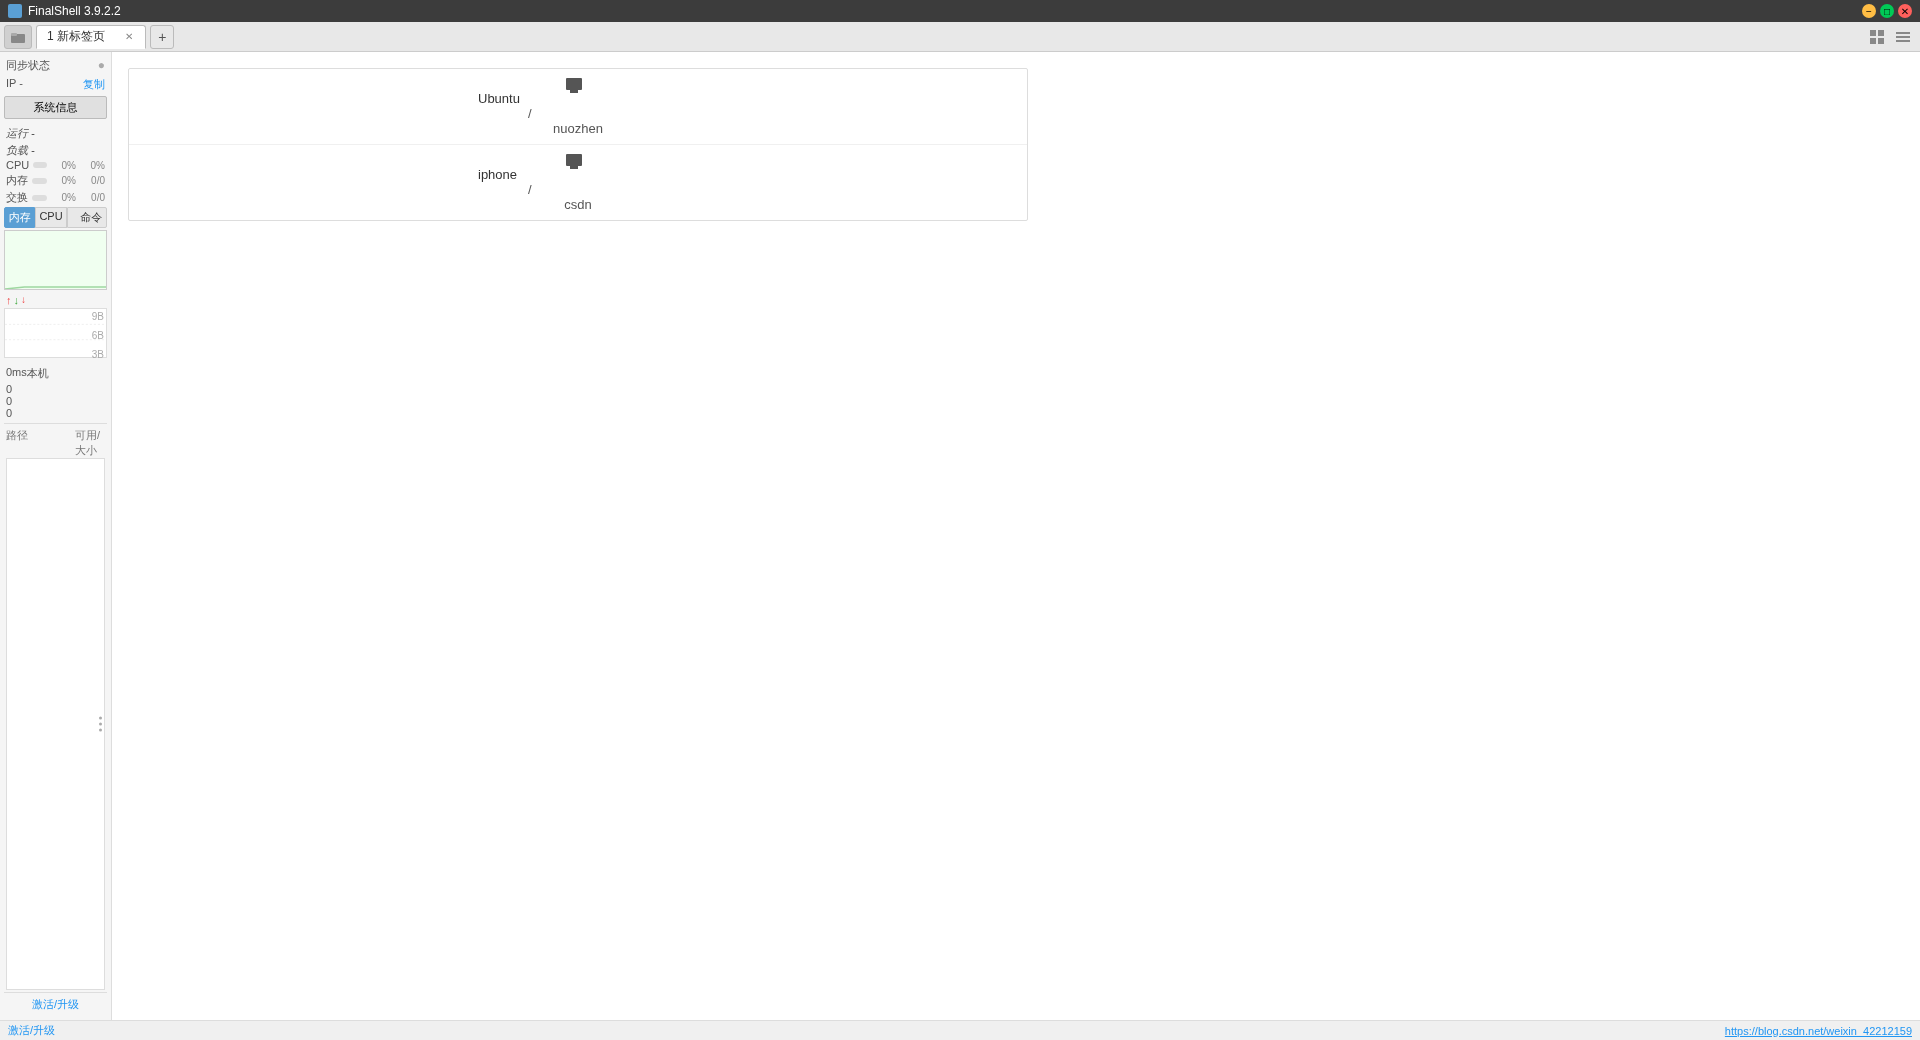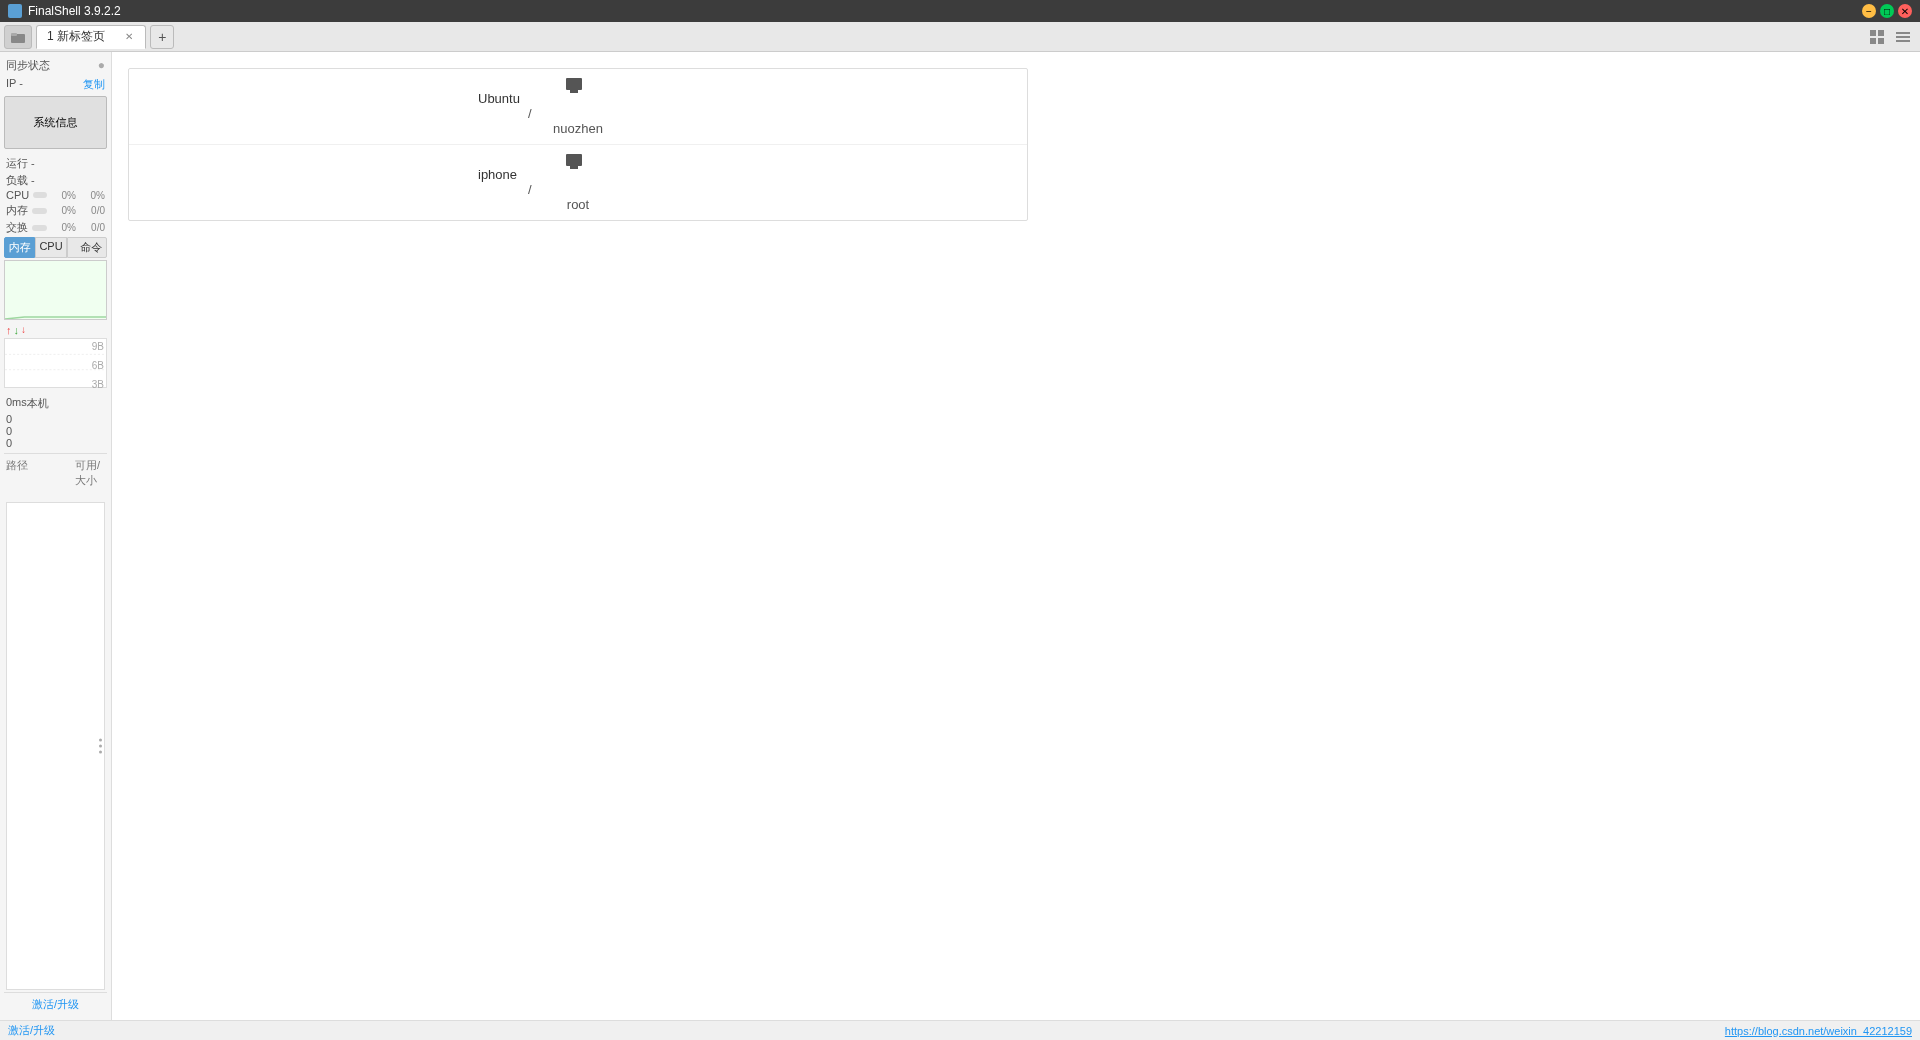--- a/index.html
+++ b/index.html
@@ -170,35 +170,35 @@
       font-size: 11px;
       color: #2196F3;
       cursor: pointer;
       background: none;
       border: none;
     }
     .sys-info-btn {
       width: 100%;
       background: #e0e0e0;
       border: 1px solid #bbb;
-      padding: 18px 6px;
+      padding: 3px 6px;
       font-size: 11px;
       cursor: pointer;
       text-align: center;
       border-radius: 2px;
       margin-bottom: 6px;
     }
     .sidebar-key-val {
       display: flex;
       justify-content: space-between;
       font-size: 11px;
       color: #555;
       padding: 1px 2px;
     }
-    .sidebar-key-val .key { color: #555; }
+    .sidebar-key-val .key { color: #555; font-style: italic; }
 
     .progress-row {
       display: flex;
       align-items: center;
       gap: 4px;
       margin-bottom: 2px;
       padding: 0 2px;
       font-size: 11px;
       color: #555;
     }
@@ -292,21 +292,21 @@
       color: #aaa;
       display: flex;
       flex-direction: column;
       gap: 8px;
     }
 
     
     .files-table-header {
       display: flex;
       gap: 4px;
-      padding: 14px 2px;
+      padding: 0 2px;
       margin-top: 4px;
       border-top: 1px solid #ddd;
       padding-top: 4px;
     }
     .files-col-header {
       font-size: 11px;
       color: #777;
       flex: 1;
     }
     .files-col-header:last-child { flex: 0 0 30px; }
@@ -644,21 +644,21 @@
           <span class="connection-path">/</span>
           <span class="connection-user">nuozhen</span>
         </div>
 
         <div class="connection-row">
           <span class="connection-icon">
             <span class="monitor-icon"></span>
           </span>
           <span class="connection-name">iphone</span>
           <span class="connection-path">/</span>
-          <span class="connection-user">root</span>
+          <span class="connection-user">csdn</span>
         </div>
       </div>
     </div>
 
   </div>
 
   <div class="status-bar">
     <div class="status-bar-left">
       <span style="cursor:pointer;color:#2196F3;">激活/升级</span>
     </div>

